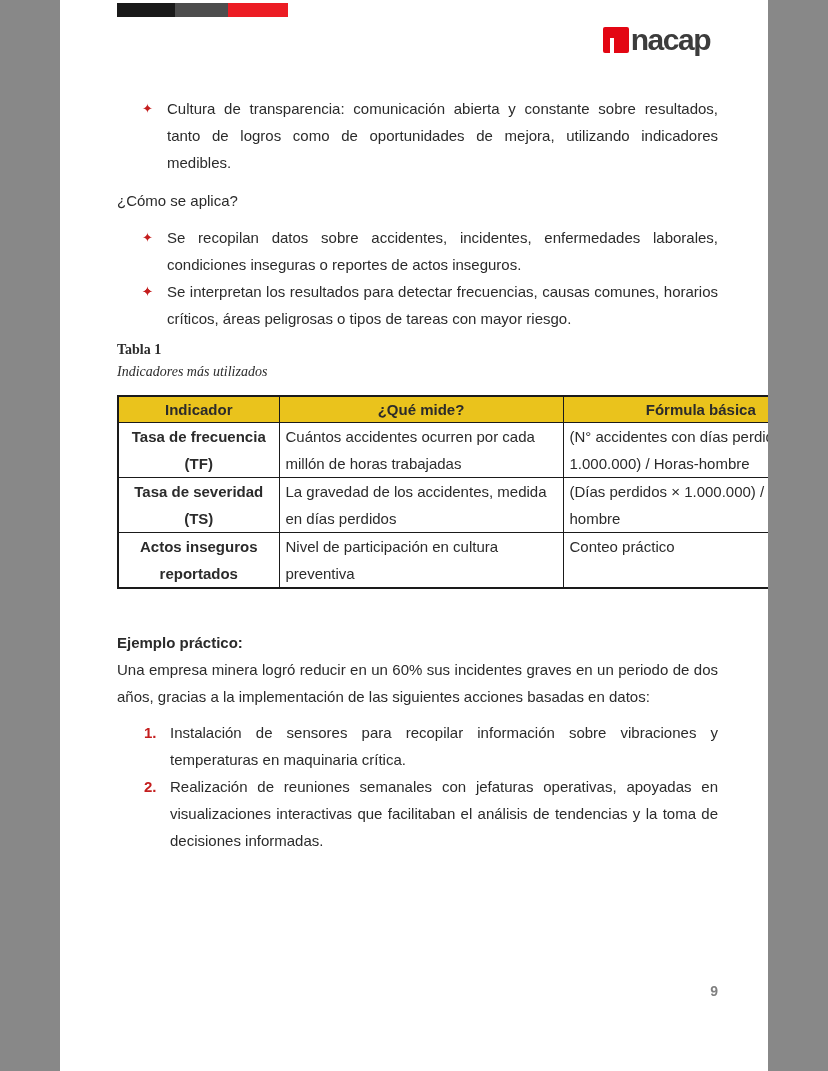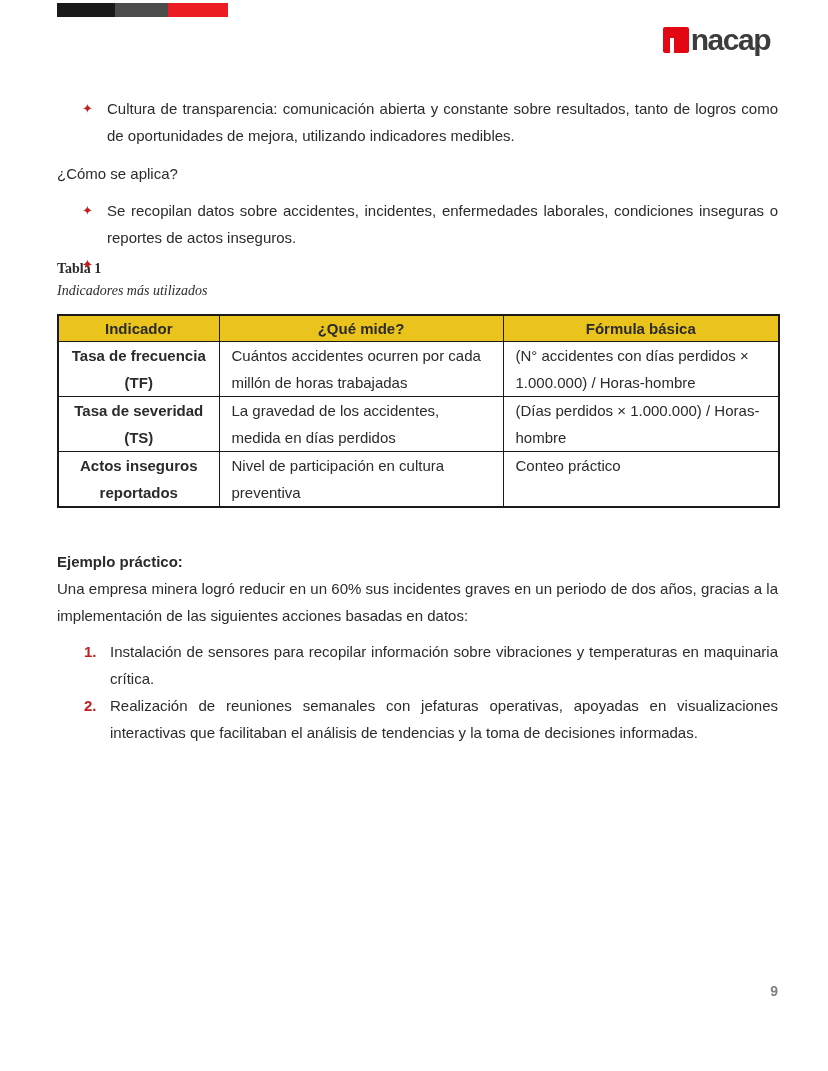--- a/index.html
+++ b/index.html
@@ -1,18 +1,18 @@
 <!DOCTYPE html>
 <html><head>
 <meta charset="utf-8">
 <style>
   html,body { margin:0; padding:0; background:#888; }
   .page {
     position:relative;
-    width:828px; height:1071px;
+    width:708px; height:1071px;
     margin:0 auto;
     background:#ffffff;
     font-family:"Liberation Sans","DejaVu Sans",sans-serif;
     color:#2b2b2b;
     font-size:15px;
     line-height:27px;
     overflow:hidden;
   }
 
   
@@ -58,21 +58,21 @@
     line-height:27px;
     font-size:15px;
   }
   table.indicators th {
     background:#eac31c;
     font-weight:bold;
     text-align:center;
     height:25px; line-height:25px;
     padding:0;
   }
-  table.indicators td { height:54px; padding:0 12px; }
+  table.indicators td { height:54px; padding:0 6px; }
   td.col-indicator { font-weight:bold; text-align:center; }
   td.col-left { text-align:left; padding-left:9px; }
 
   .example-heading { margin-top:40px; font-weight:bold; }
   .example-intro { text-align:justify; }
 
   .num-list { margin-top:9px; }
   .num-item { position:relative; padding-left:53px; text-align:justify; }
   .num-item .num { position:absolute; left:27px; top:0; color:#c41e1e; font-weight:bold; }
 
@@ -108,20 +108,21 @@
     <div class="app-list">
       <div class="bullet">
         <span class="marker">✦</span>
         <span>Se recopilan datos sobre accidentes, incidentes, enfermedades laborales, condiciones inseguras o reportes de actos inseguros.</span>
       </div>
       <div class="bullet">
         <span class="marker">✦</span>
       </div>
       <div class="bullet">
         <span class="marker">✦</span>
+        <span>Se interpretan los resultados para detectar frecuencias, causas comunes, horarios críticos, áreas peligrosas o tipos de tareas con mayor riesgo.</span>
       </div>
     </div>
 
     <div class="caption">
       <div class="caption-label">Tabla 1</div>
       <div class="caption-title">Indicadores más utilizados</div>
     </div>
 
     <table class="indicators">
       <colgroup>

